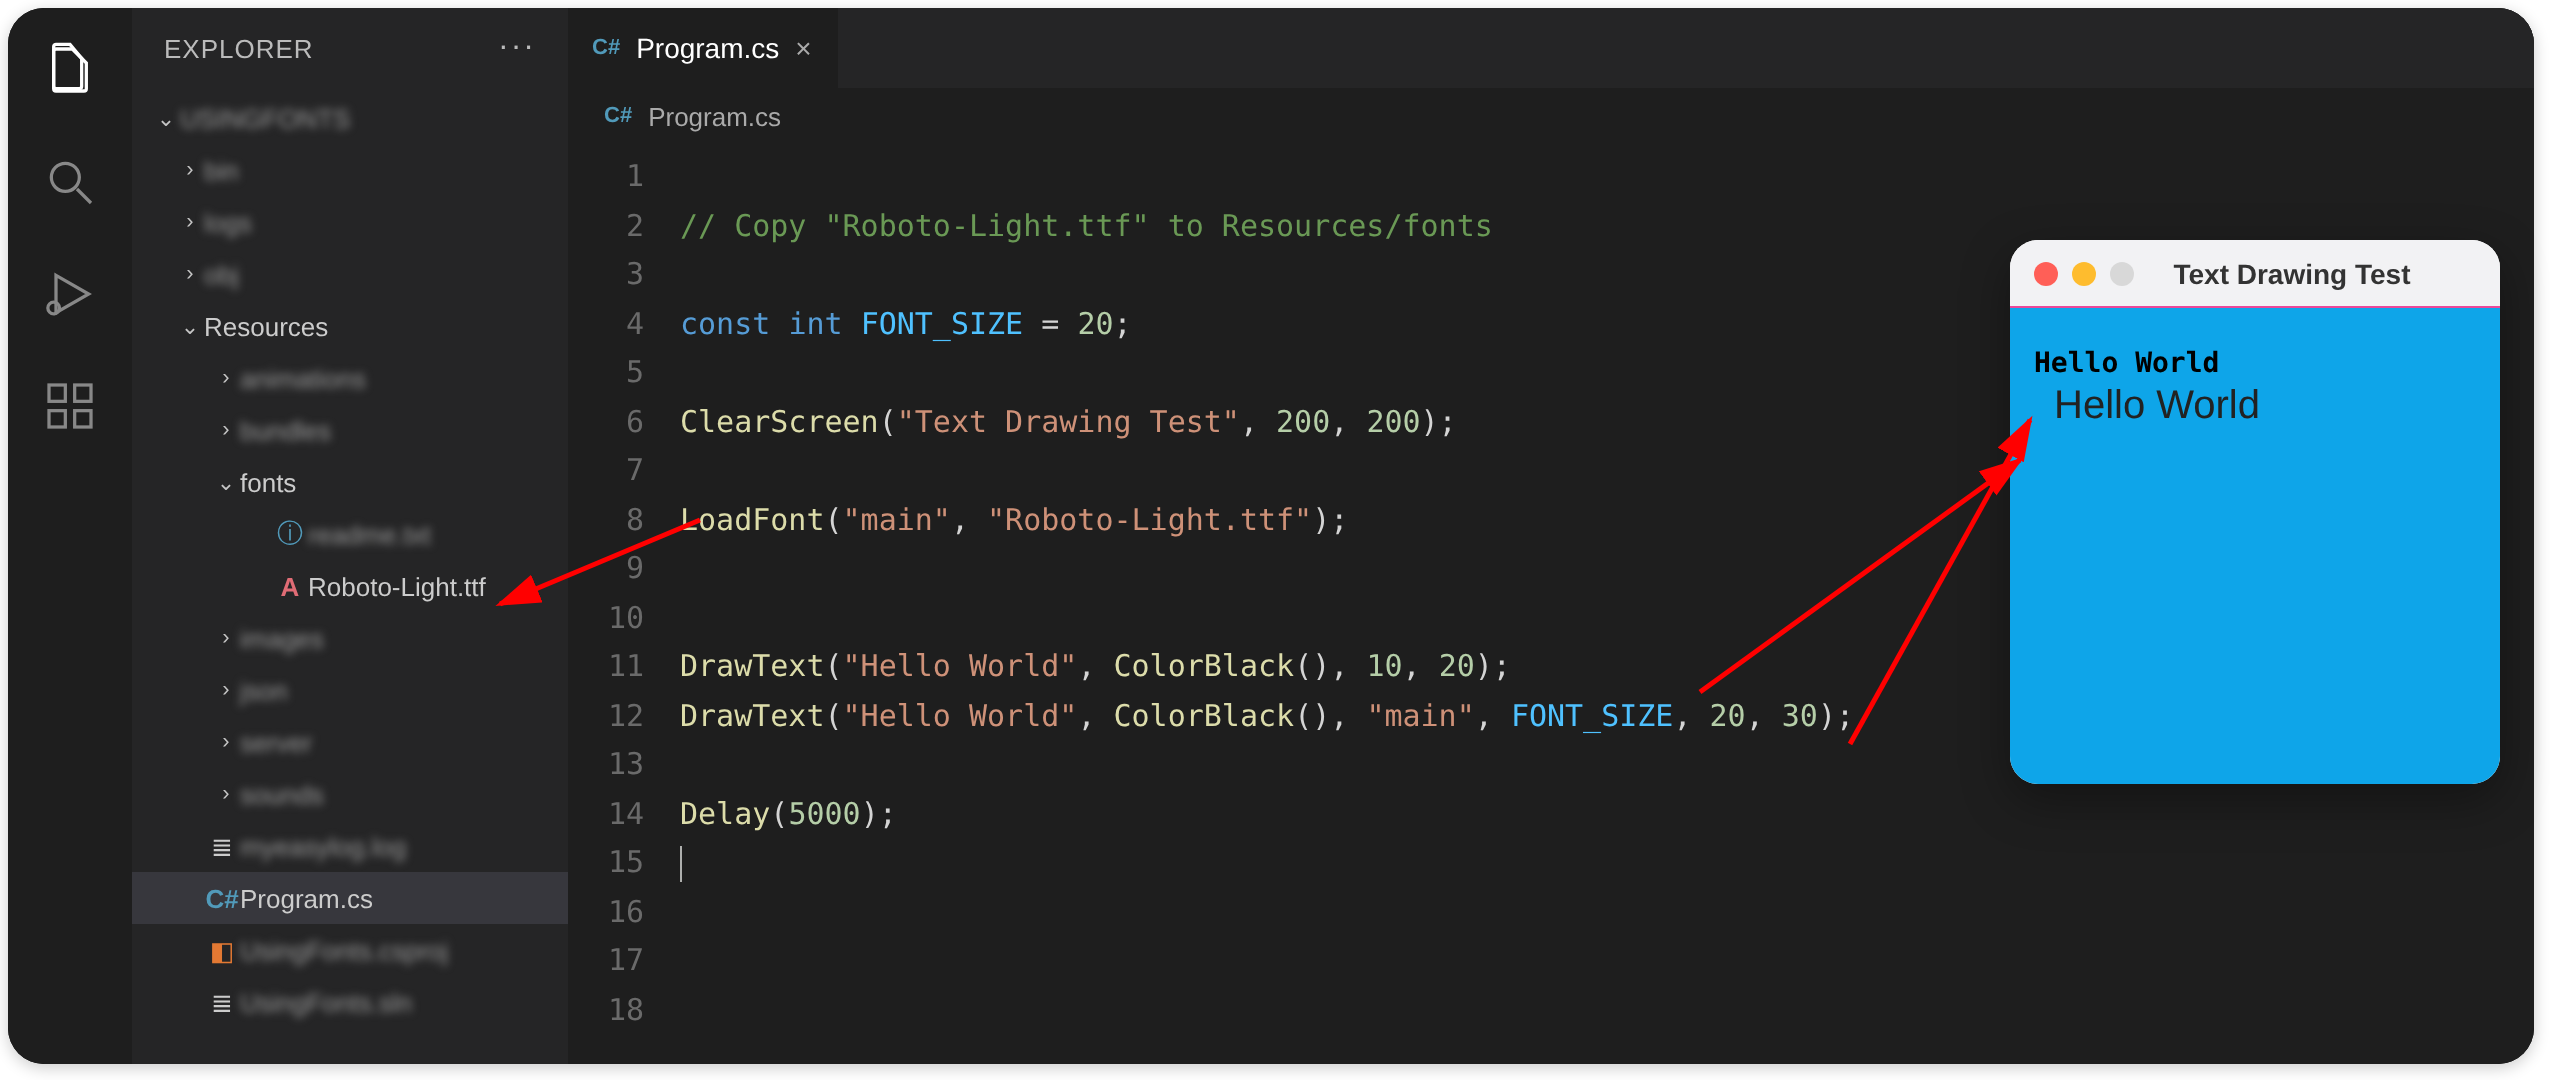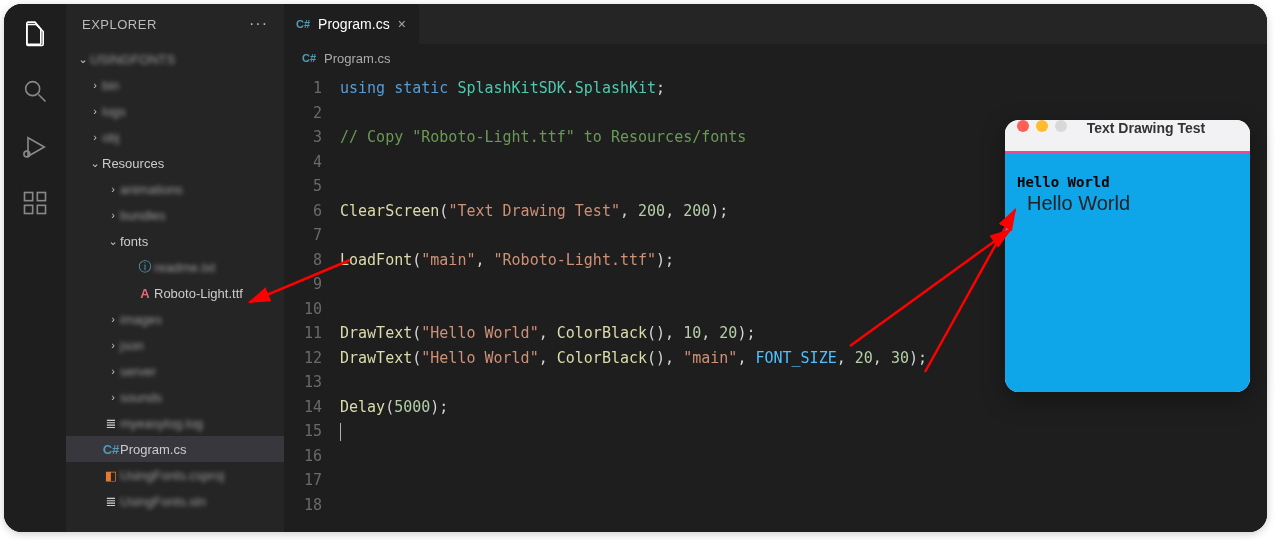--- a/index.html
+++ b/index.html
@@ -155,23 +155,24 @@
     height: 272px;
     background: #fff;
     border-radius: 14px;
     box-shadow: 0 8px 24px rgba(0,0,0,0.35);
     overflow: hidden;
   }
   .preview-titlebar {
     height: 34px;
     background: #f2f2f4;
     display: flex;
+    align-items: center;
     padding: 0 12px;
     gap: 7px;
-    border-bottom: 3px solid #ec4899;
+    border-bottom: 1px solid #ec4899;
   }
   .tl-dot { width: 12px; height: 12px; border-radius: 50%; }
   .tl-red { background: #ff5f57; }
   .tl-yellow { background: #febc2e; }
   .tl-grey { background: #d8d8d8; }
   .preview-title { flex:1; text-align:center; font-size:14px; font-weight:600; color:#333; margin-right:20px; }
   .preview-body { position: relative; background:#0ea5e9; height: calc(100% - 34px); }
   .hw1 { position:absolute; left:12px; top:20px; font-family: monospace; font-size:14px; font-weight:bold; color:#000; }
   .hw2 { position:absolute; left:22px; top:38px; font-family: sans-serif; font-size:20px; color:#222; }
 
@@ -331,24 +332,24 @@
           <div>11</div>
           <div>12</div>
           <div>13</div>
           <div>14</div>
           <div>15</div>
           <div>16</div>
           <div>17</div>
           <div>18</div>
         </div>
       <div class="code-lines">
-<pre><span class="tok-kw">using</span> <span class="tok-kw">static</span> <span class="tok-type">SplashKitSDK</span>.<span class="tok-type">SplashKit</span>;</pre>
 <pre> </pre>
 <pre><span class="tok-cm">// Copy "Roboto-Light.ttf" to Resources/fonts</span></pre>
 <pre> </pre>
+<pre><span class="tok-kw">const</span> <span class="tok-kw">int</span> <span class="tok-const">FONT_SIZE</span> <span>=</span> <span class="tok-num">20</span>;</pre>
 <pre> </pre>
 <pre><span class="tok-fn">ClearScreen</span>(<span class="tok-str">"Text Drawing Test"</span>, <span class="tok-num">200</span>, <span class="tok-num">200</span>);</pre>
 <pre> </pre>
 <pre><span class="tok-fn">LoadFont</span>(<span class="tok-str">"main"</span>, <span class="tok-str">"Roboto-Light.ttf"</span>);</pre>
 <pre> </pre>
 <pre> </pre>
 <pre><span class="tok-fn">DrawText</span>(<span class="tok-str">"Hello World"</span>, <span class="tok-fn">ColorBlack</span>(), <span class="tok-num">10</span>, <span class="tok-num">20</span>);</pre>
 <pre><span class="tok-fn">DrawText</span>(<span class="tok-str">"Hello World"</span>, <span class="tok-fn">ColorBlack</span>(), <span class="tok-str">"main"</span>, <span class="tok-const">FONT_SIZE</span>, <span class="tok-num">20</span>, <span class="tok-num">30</span>);</pre>
 <pre> </pre>
 <pre><span class="tok-fn">Delay</span>(<span class="tok-num">5000</span>);</pre>

